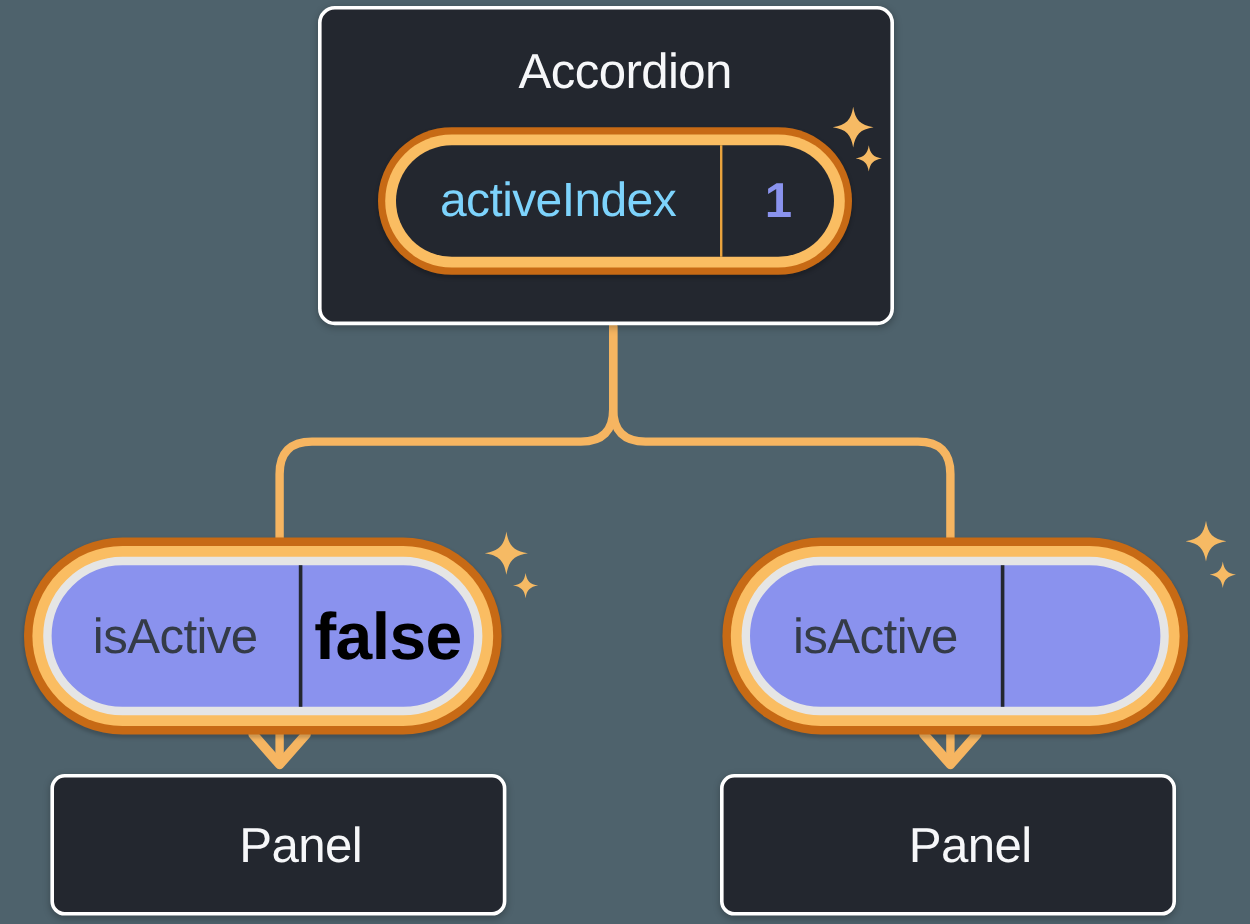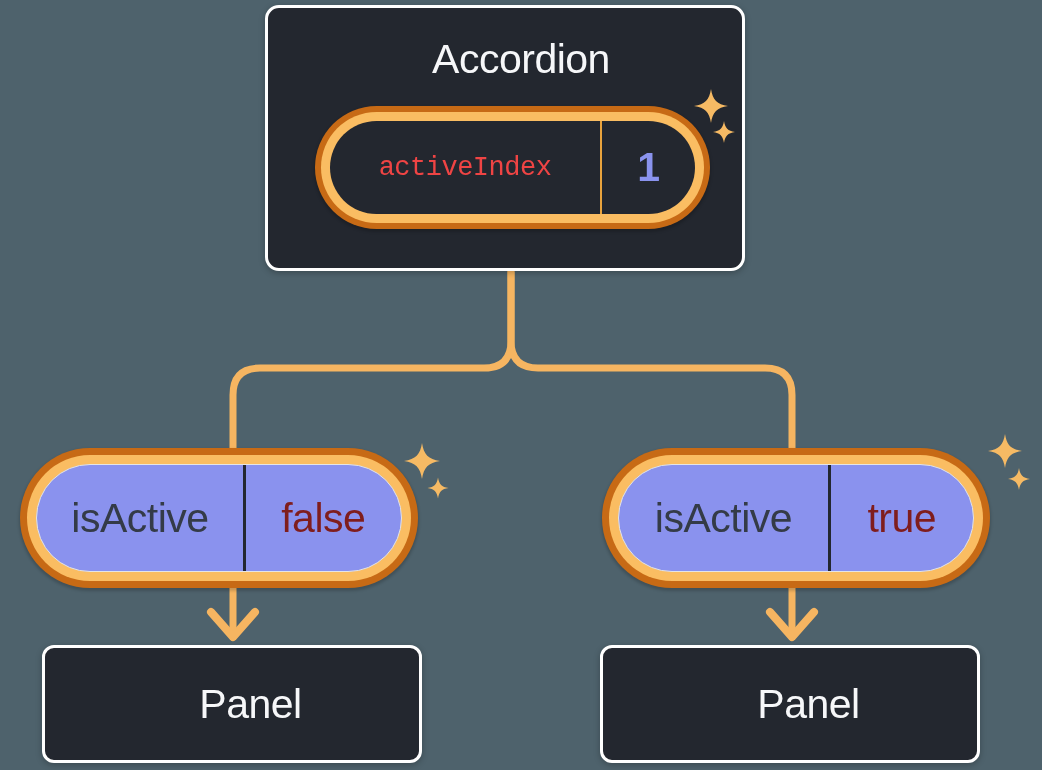--- a/index.html
+++ b/index.html
@@ -76,46 +76,46 @@
   
   .pill-dark {
     left: 330px; top: 121px;
     width: 365px; height: 93px;
     background: #23272F;
     box-shadow: 0 0 0 9px #FABD62, 0 0 0 15px #C76A15, 0 2px 3px 16px rgba(0,0,0,0.18);
   }
   
   .pill-purple {
     top: 464px;
-    height: 108px;
+    height: 132px;
     background: #8A92EE;
-    border: 1px solid #e5e5e5;
+    border: 7px solid #e5e5e5;
     box-shadow: 0 0 0 9px #FABD62, 0 0 0 16px #C76A15, 0 2px 3px 17px rgba(0,0,0,0.18);
   }
   .pill-isactive-left  { left: 36px;  width: 366px; }
   .pill-isactive-right { left: 618px; width: 356px; }
 
   .pill-section {
     display: flex;
     align-items: center;
     justify-content: center;
   }
   .pill-label-dark  { width: 270px; flex: none; }
   .pill-value-dark  { flex: 1; }
   .pill-label-left  { width: 206px; flex: none; }
   .pill-label-right { width: 209px; flex: none; }
   .pill-value-purple { flex: 1; }
 
   .vdivider-orange { width: 2px;   background: #E9A33D; flex: none; }
   .vdivider-dark   { width: 2.5px; background: #23272F; flex: none; }
 
-  .txt-purple      { color: #ef4444; font-size: 27px; letter-spacing: -0.5px; font-family: Liberation Mono, monospace; }
+  .txt-purple      { color: #7dd3fc; font-size: 40px; letter-spacing: -0.5px; }
   .txt-purple-bold { color: #8A93EE; font-size: 41px; font-weight: bold; letter-spacing: -0.5px; }
   .txt-dark        { color: #343B47; font-size: 41px; letter-spacing: -0.5px; }
-  .txt-dark-bold   { color: #7f1d1d; font-size: 41px; font-weight: normal; letter-spacing: -0.5px; }
+  .txt-dark-bold   { color: #000000; font-size: 55px; font-weight: bold; letter-spacing: -0.5px; }
 
   
   .sparkle {
     position: absolute;
     z-index: 3;
   }
   .sp-top   { left: 688px; top: 84px;  }
   .sp-left  { left: 398px; top: 437px; }
   .sp-right { left: 982px; top: 428px; }
 </style>
@@ -157,23 +157,20 @@
     <div class="pill-section pill-value-purple">
       <span class="txt-dark-bold">false</span>
     </div>
   </div>
 
   <div class="state-pill pill-purple pill-isactive-right">
     <div class="pill-section pill-label-right">
       <span class="txt-dark">isActive</span>
     </div>
     <div class="vdivider-dark"></div>
-    <div class="pill-section pill-value-purple">
-      <span class="txt-dark-bold">true</span>
-    </div>
   </div>
 
   <div class="component-card panel-card panel-left">
     <span class="panel-title">Panel</span>
   </div>
   <div class="component-card panel-card panel-right">
     <span class="panel-title">Panel</span>
   </div>
 
   <svg class="sparkle sp-top" width="60" height="72" viewBox="0 0 60 72">

